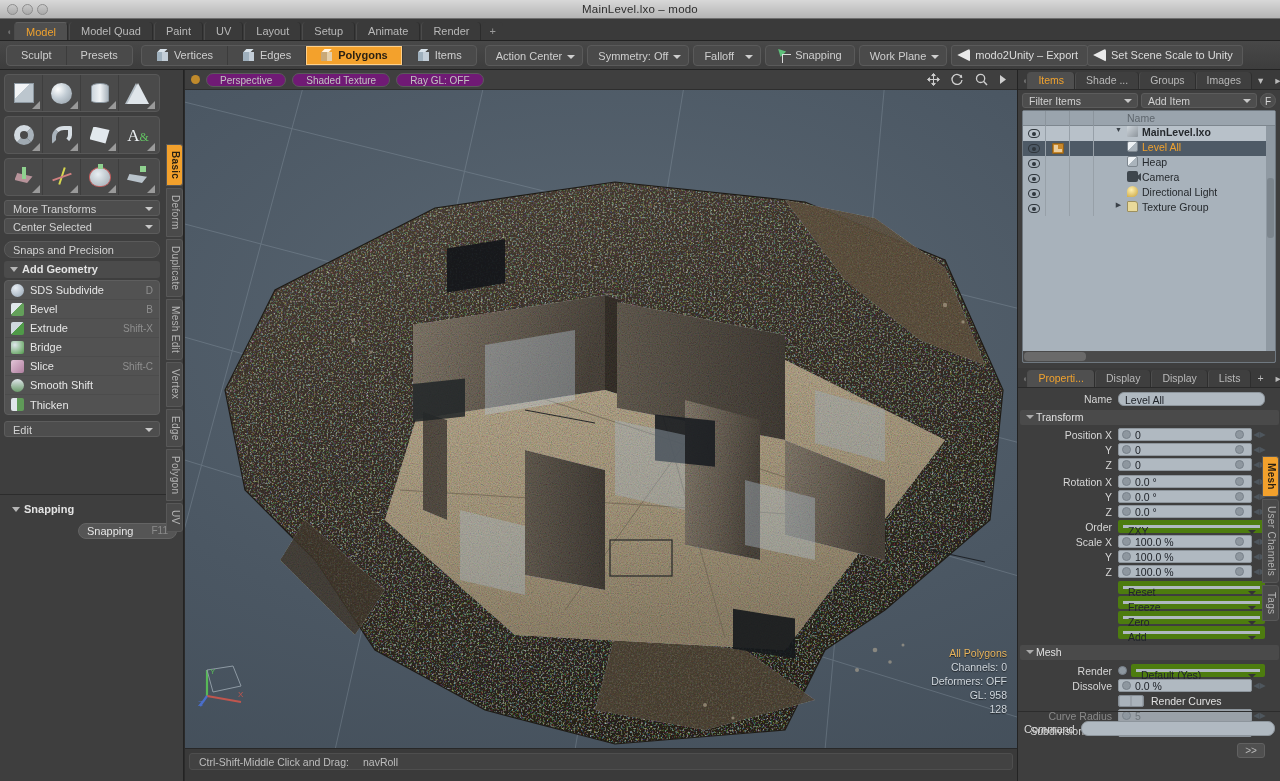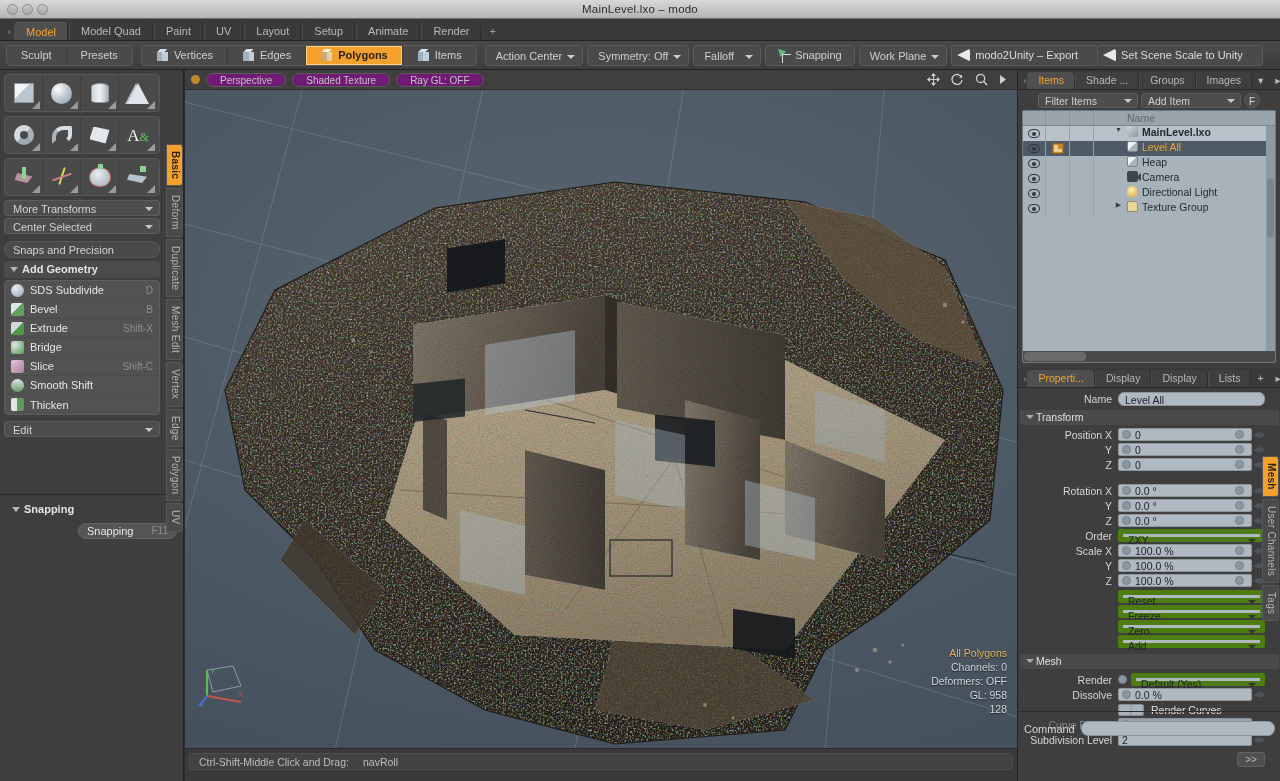--- a/index.html
+++ b/index.html
@@ -88,21 +88,21 @@
     height:21px; line-height:21px; padding:0 12px; font-size:11px; color:#cfcfcf;
     background:#4a4a4a; border:1px solid #5a5a5a; border-radius:4px;
     margin-right:4px; cursor:default; white-space:nowrap; display:flex; align-items:center; gap:5px;
   }
   .snapico { width:12px; height:12px; position:relative; flex:none;}
   .snapico:before{content:"";position:absolute;left:0;top:0;width:8px;height:8px;
       background:#5ec07a;clip-path:polygon(0 0,100% 30%,30% 100%);}
   .snapico:after{content:"";position:absolute;left:4px;top:5px;width:8px;height:8px;
       background:none;border-left:1px solid #dcdcdc;border-top:1px solid #dcdcdc;}
   .modobtn {
-    height:21px; line-height:21px; padding:0 19px 0 5px; font-size:11px; color:#dcdcdc;
+    height:21px; line-height:21px; padding:0 9px 0 5px; font-size:11px; color:#dcdcdc;
     background:#4a4a4a; border:1px solid #5a5a5a; border-radius:3px;
     display:flex; align-items:center; gap:5px; cursor:default; white-space:nowrap;
   }
   .modobtn+.modobtn { margin-left:-1px; }
   .mico { width:13px; height:13px; background:#e9e9e9; border-radius:2px; flex:none;
       clip-path:polygon(100% 0,100% 100%,0 50%); }
 
   
   .leftpanel {
     position:absolute; left:0; top:70px; width:184px; height:711px;
@@ -250,21 +250,21 @@
   .rtabs{ height:20px; display:flex; align-items:flex-end; padding-left:4px;
       background:#3a3a3a; border-bottom:1px solid #2a2a2a;}
   .rtabs .dot{width:9px;color:#6e6e6e;font-size:9px;line-height:16px;}
   .rtab{ height:17px; line-height:17px; padding:0 10px; font-size:10.5px; color:#b9b9b9;
       background:#3f3f3f; border-left:1px solid #4d4d4d; border-right:1px solid #2e2e2e;
       border-radius:4px 4px 0 0; cursor:default; white-space:nowrap;}
   .rtab.active{ background:#4f4f4f; color:#f0a22e;}
   .rtab.arrow{ padding:0 6px; border:none; background:none;}
   .rtab.caret{ padding:0 6px; border:none; background:none; color:#bdbdbd;}
 
-  .filterbar{ height:20px; display:flex; align-items:center; gap:3px; padding:3px 20px;
+  .filterbar{ height:20px; display:flex; align-items:center; gap:3px; padding:3px 4px;
       background:#3e3e3e;}
   .fdrop{ flex:1; height:15px; line-height:15px; font-size:10.5px; color:#d0d0d0;
       background:#4d4d4d; border:1px solid #5c5c5c; border-radius:3px; padding:0 14px 0 6px;
       position:relative; cursor:default;}
   .fdrop:after{content:"";position:absolute;right:5px;top:5px;
       border-left:4px solid transparent;border-right:4px solid transparent;border-top:4px solid #c8c8c8;}
   .fbtn{ width:16px; height:15px; line-height:15px; text-align:center; font-size:10px; color:#d8d8d8;
       background:#4d4d4d; border:1px solid #5c5c5c; border-radius:8px; cursor:default;}
 
   .itemtree{ margin:0 4px; background:#a8b2bb; border:1px solid #6f7880; border-radius:2px;
@@ -847,21 +847,21 @@
       <div class="prow">
         <div class="plabel">Z</div>
         <div class="pfield">
           <span class="pknob"></span>
           <span class="pvalue">0</span>
           <span class="pknob"></span>
         </div>
         <span class="pspin">◀▶</span>
       </div>
 
-      <div class="prow" style="margin-top:13px">
+      <div class="prow" style="margin-top:4px">
         <div class="plabel">Rotation X</div>
         <div class="pfield">
           <span class="pknob"></span>
           <span class="pvalue">0.0 °</span>
           <span class="pknob"></span>
         </div>
         <span class="pspin">◀▶</span>
       </div>
       <div class="prow">
         <div class="plabel">Y</div>

